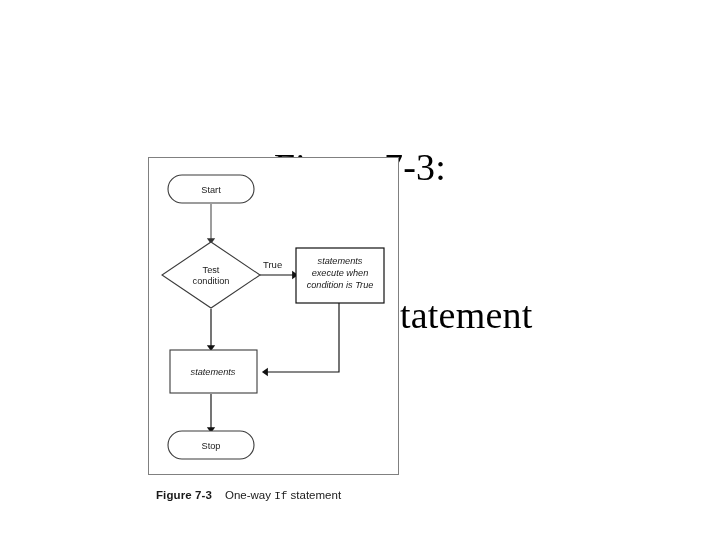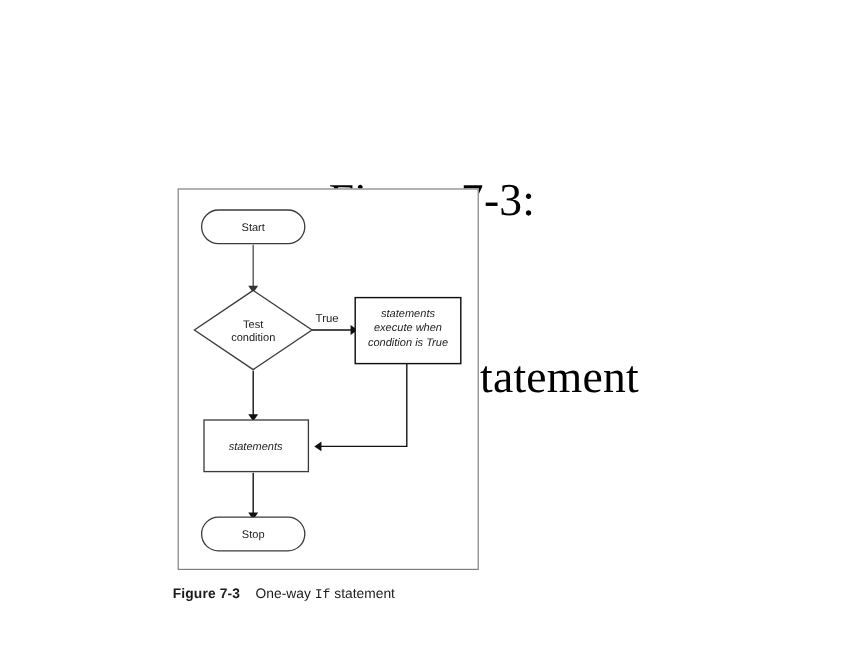--- a/index.html
+++ b/index.html
@@ -54,21 +54,21 @@
 
   #flowchart-svg {
     position: absolute;
     left: 0;
     top: 0;
   }
 
   
   #figure-caption {
     position: absolute;
-    left: 144px;
+    left: 156px;
     top: 489px;
     font-size: 11.5px;
     color: #1a1a1a;
     white-space: nowrap;
     line-height: 1.2;
   }
   #figure-caption .cap-label {
     font-weight: bold;
     letter-spacing: 0.1px;
   }

